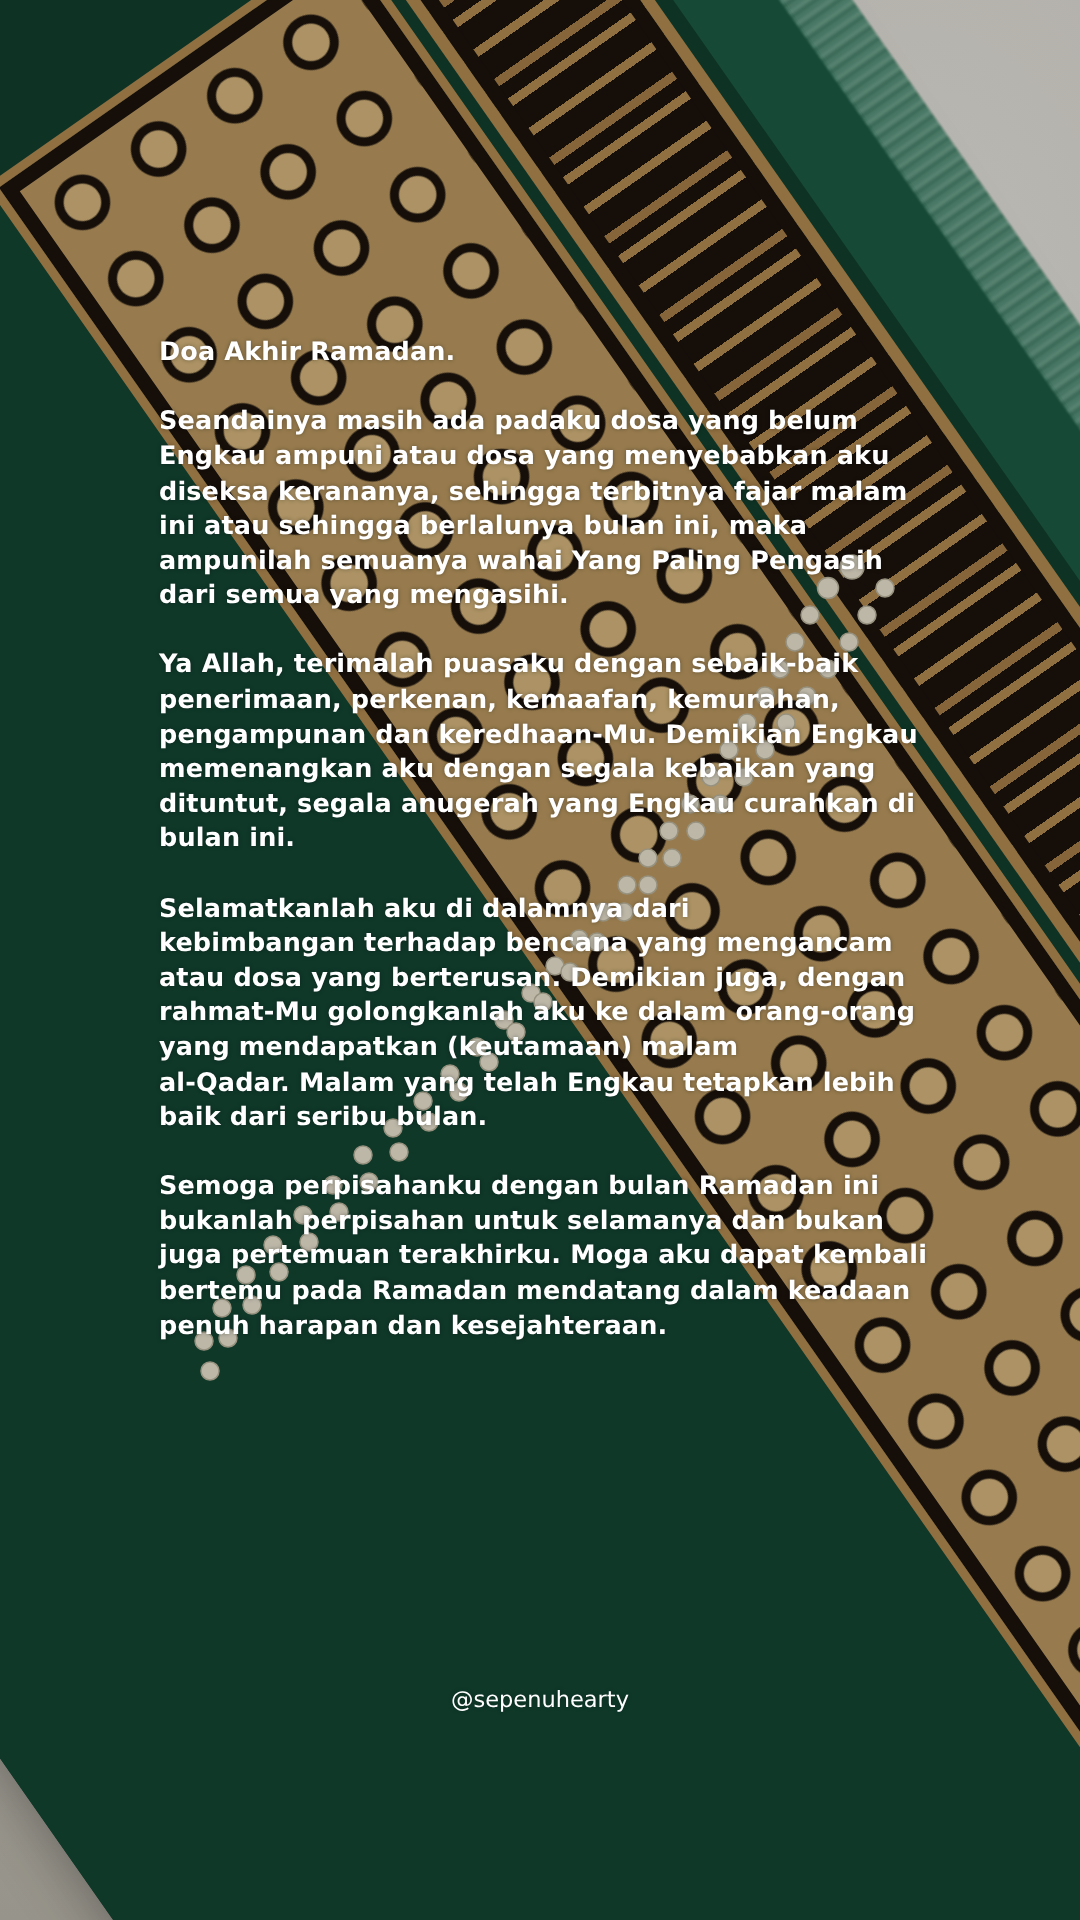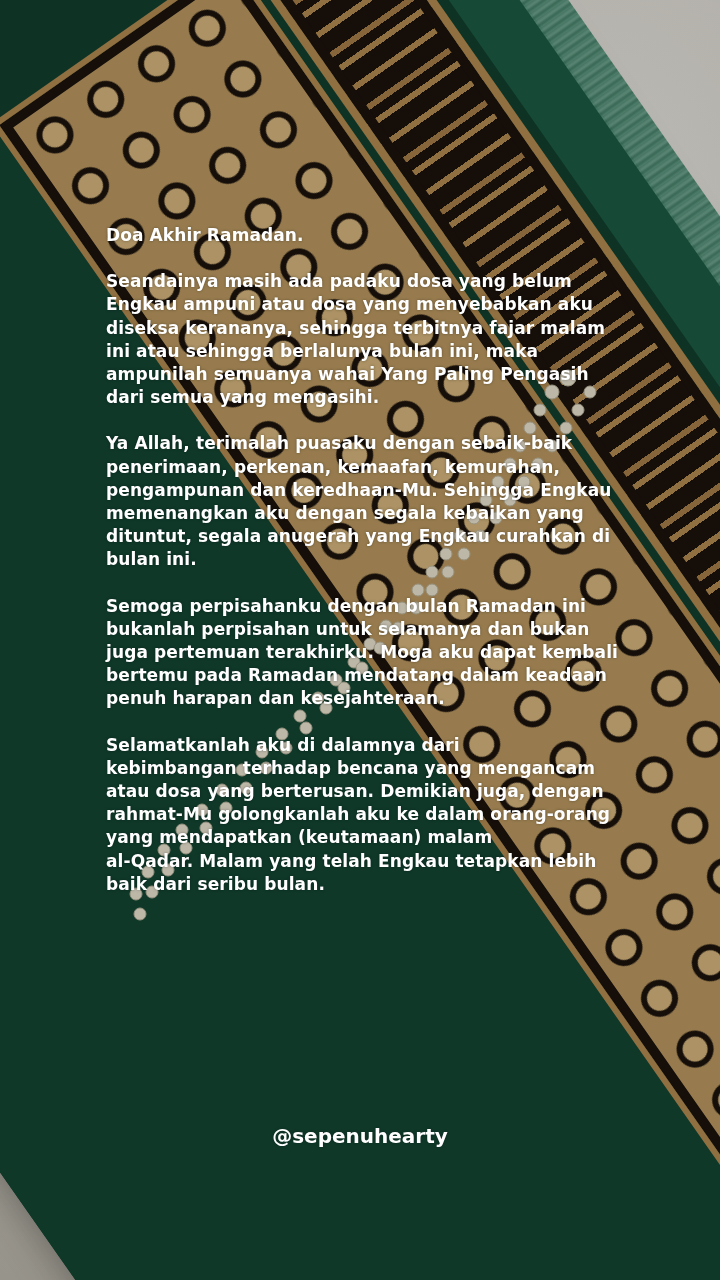--- a/index.html
+++ b/index.html
@@ -128,22 +128,22 @@
       white-space: pre-line;
     }
     .handle {
       position: absolute;
       left: 0;
       width: 720px;
       top: 1124px;
       text-align: center;
       color: #ffffff;
       font-family: "DejaVu Sans", sans-serif;
-      font-weight: bold;
-      font-size: 20px;
+      font-weight: normal;
+      font-size: 15px;
       text-shadow: 0 0 3px rgba(0,0,0,0.25);
     }
   </style>
 </head>
 <body>
 
 <div class="scene">
   <div class="rug">
     <div class="rug-inner-green"></div>
     <div class="rug-inner"></div>
@@ -222,31 +222,31 @@
 <div class="text-block">
   <div class="title">Doa Akhir Ramadan.</div>
   <div class="para">Seandainya masih ada padaku dosa yang belum
 Engkau ampuni atau dosa yang menyebabkan aku
 diseksa kerananya, sehingga terbitnya fajar malam
 ini atau sehingga berlalunya bulan ini, maka
 ampunilah semuanya wahai Yang Paling Pengasih
 dari semua yang mengasihi.</div>
   <div class="para">Ya Allah, terimalah puasaku dengan sebaik-baik
 penerimaan, perkenan, kemaafan, kemurahan,
-pengampunan dan keredhaan-Mu. Sehingga Engkau
+pengampunan dan keredhaan-Mu. Demikian Engkau
 memenangkan aku dengan segala kebaikan yang
 dituntut, segala anugerah yang Engkau curahkan di
 bulan ini.</div>
-  <div class="para">Semoga perpisahanku dengan bulan Ramadan ini
-bukanlah perpisahan untuk selamanya dan bukan
-juga pertemuan terakhirku. Moga aku dapat kembali
-bertemu pada Ramadan mendatang dalam keadaan
-penuh harapan dan kesejahteraan.</div>
   <div class="para">Selamatkanlah aku di dalamnya dari
 kebimbangan terhadap bencana yang mengancam
 atau dosa yang berterusan. Demikian juga, dengan
 rahmat-Mu golongkanlah aku ke dalam orang-orang
 yang mendapatkan (keutamaan) malam
 al-Qadar. Malam yang telah Engkau tetapkan lebih
 baik dari seribu bulan.</div>
+  <div class="para">Semoga perpisahanku dengan bulan Ramadan ini
+bukanlah perpisahan untuk selamanya dan bukan
+juga pertemuan terakhirku. Moga aku dapat kembali
+bertemu pada Ramadan mendatang dalam keadaan
+penuh harapan dan kesejahteraan.</div>
 </div>
 
 <div class="handle">@sepenuhearty</div>
 
 </body></html>

